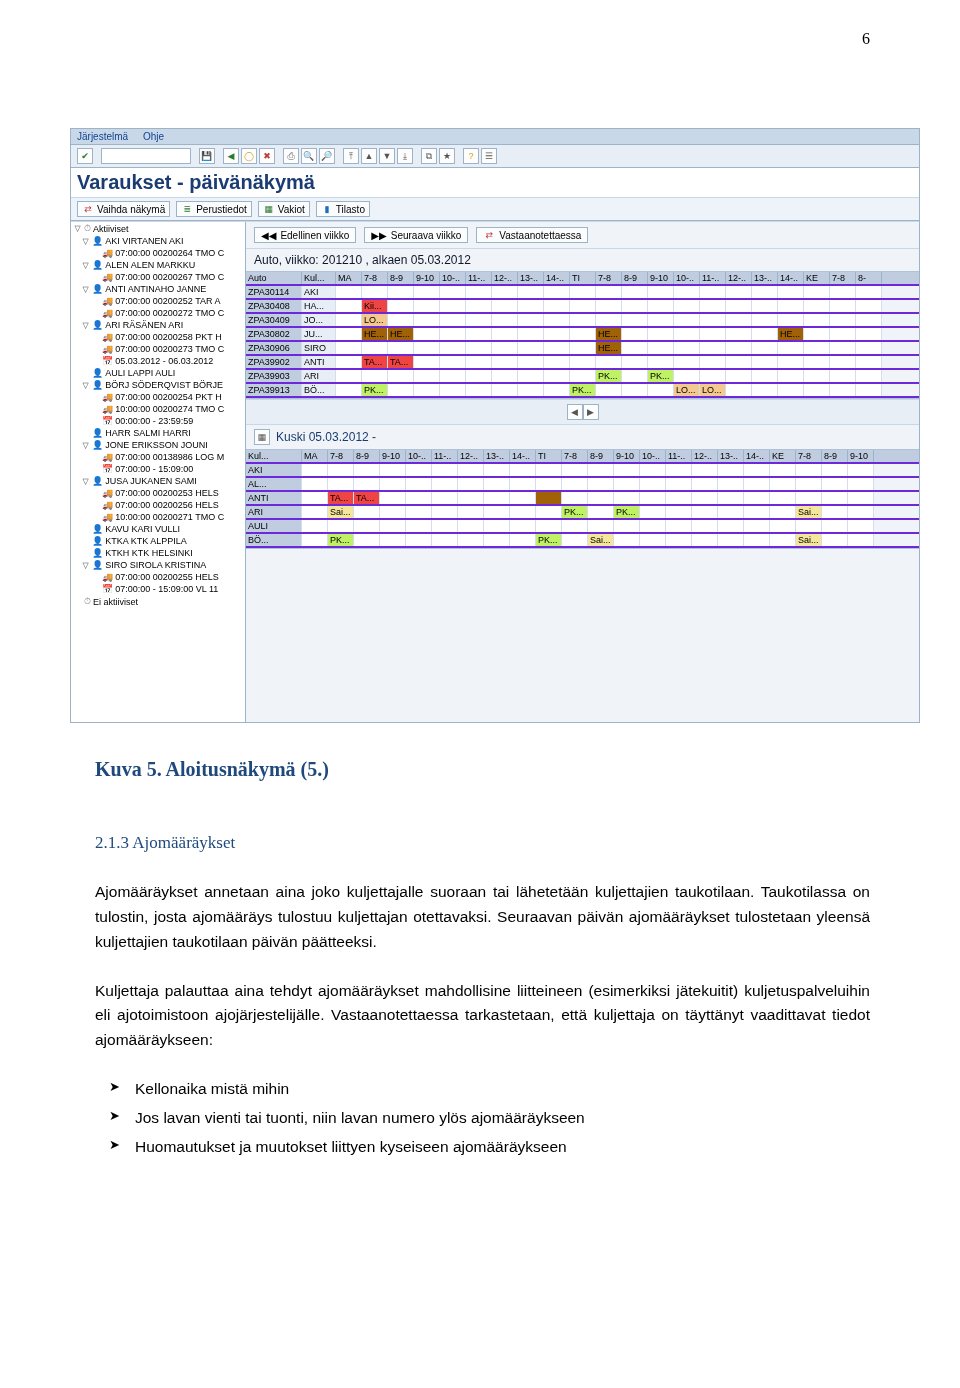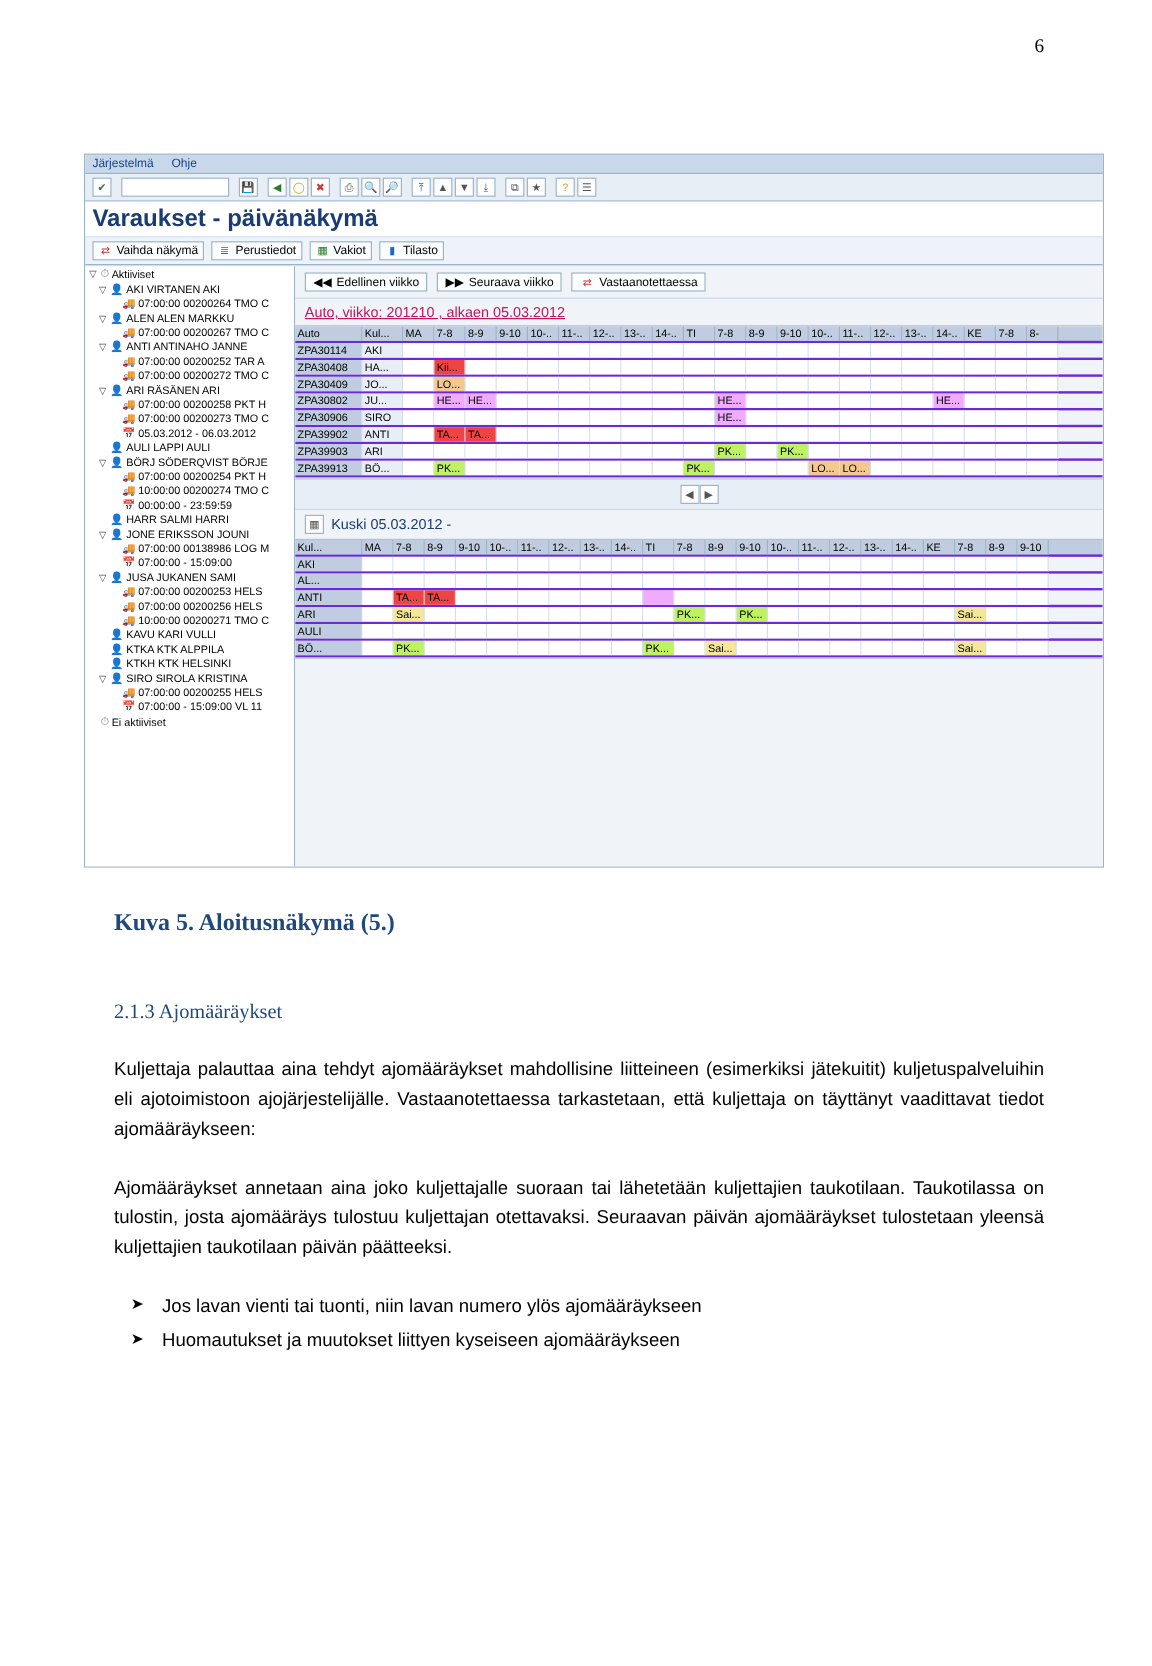--- a/index.html
+++ b/index.html
@@ -140,22 +140,21 @@
     gap: 4px;
     background: #fbfcfe;
     border: 1px solid #9db4c8;
     padding: 1px 6px;
     cursor: pointer;
     font-size: 10px;
   }
   .sched-title {
     padding: 4px 8px;
     font-size: 12px;
-    color: #be185d;
-    text-decoration: underline;
+    color: #0f172a;
   }
   .sched-grid {
     border-top: 1px solid #b0c2d6;
     border-bottom: 1px solid #b0c2d6;
     overflow-x: auto;
     font-size: 9px;
   }
   .grid-row {
     display: flex;
     border-bottom: 2px solid #6d28d9;
@@ -177,21 +176,21 @@
     white-space: nowrap;
   }
   .c-code { width: 56px; background: #c0cde0; }
   .c-name { width: 34px; background: #e8eef6; }
   .c-day  { width: 26px; background:#e6e8cf; }
   .c-slot { width: 26px; background: #fff; }
   .cell-green  { background: #ef4444; }
   .cell-yellow { background: #f4e69a; }
   .cell-pink   { background: #bef264; }
   .cell-orange { background: #f4c98f; }
-  .cell-blue   { background: #f0abfc; }
+  .cell-blue   { background: #a16207; }
   .kuski-title {
     padding: 4px 8px;
     font-size: 12px;
     color: #1a3c72;
     border-top: 1px solid #c9d8e8;
     display: flex;
     align-items: center;
     gap: 6px;
   }
   .scroll-strip {
@@ -903,19 +902,20 @@
           </div>
         </div>
 
     </div>
   </div>
 </div>
 
 <div class="document-section">
   <div class="fig-caption">Kuva 5. Aloitusnäkymä (5.)</div>
   <div class="section-heading">2.1.3 Ajomääräykset</div>
+  <p class="body-para">Ajomääräykset annetaan aina joko kuljettajalle suoraan tai lähetetään kuljettajien taukotilaan. Taukotilassa on tulostin, josta ajomääräys tulostuu kuljettajan otettavaksi. Seuraavan päivän ajomääräykset tulostetaan yleensä kuljettajien taukotilaan päivän päätteeksi.</p>
   <p class="body-para">Kuljettaja palauttaa aina tehdyt ajomääräykset mahdollisine liitteineen (esimerkiksi jätekuitit) kuljetuspalveluihin eli ajotoimistoon ajojärjestelijälle. Vastaanotettaessa tarkastetaan, että kuljettaja on täyttänyt vaadittavat tiedot ajomääräykseen:</p>
-  <p class="body-para">Ajomääräykset annetaan aina joko kuljettajalle suoraan tai lähetetään kuljettajien taukotilaan. Taukotilassa on tulostin, josta ajomääräys tulostuu kuljettajan otettavaksi. Seuraavan päivän ajomääräykset tulostetaan yleensä kuljettajien taukotilaan päivän päätteeksi.</p>
   <ul class="bullet-list" id="bullet-list">
+      <li>Kellonaika mistä mihin</li>
       <li>Jos lavan vienti tai tuonti, niin lavan numero ylös ajomääräykseen</li>
       <li>Huomautukset ja muutokset liittyen kyseiseen ajomääräykseen</li>
     </ul>
 </div>
 
 </body></html>

